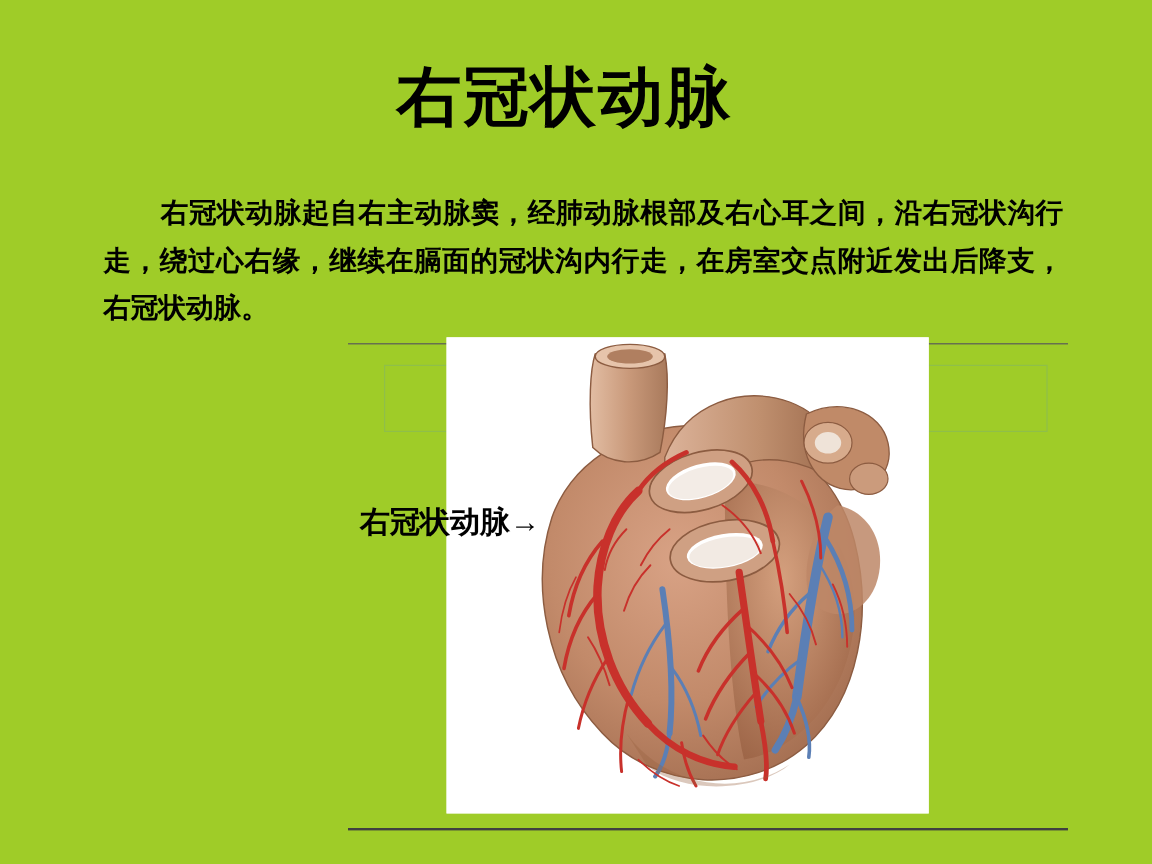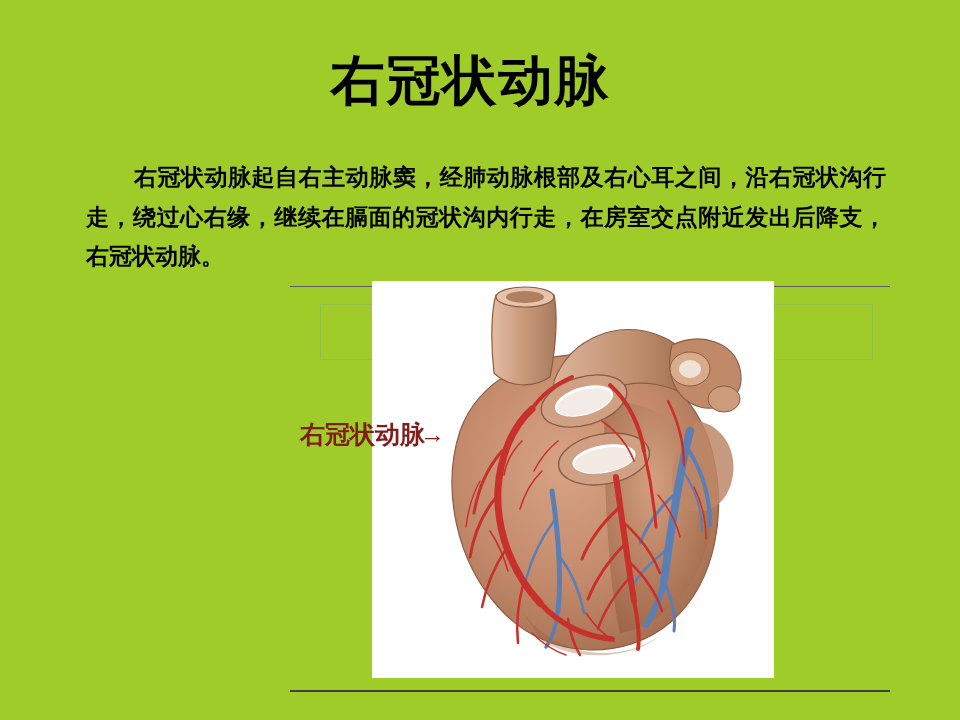--- a/index.html
+++ b/index.html
@@ -85,22 +85,22 @@
     display: block;
     width: 402px;
     height: 397px;
   }
   .callout {
     position: absolute;
     left: 300px;
     top: 418px;
     font-size: 25px;
     font-weight: bold;
-    color: #7f1d1d;
-    font-family: Liberation Mono, monospace;
+    color: #000000;
+    font-family: Liberation Sans, sans-serif;
     white-space: nowrap;
   }
 </style>
 </head>
 <body>
 
 <div class="slide">
 
   <div class="slide-title">右冠状动脉</div>
 

